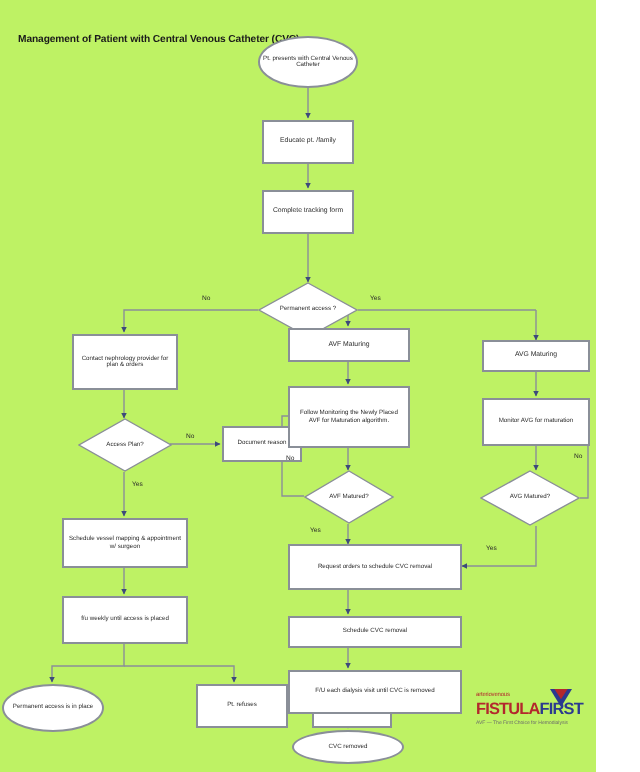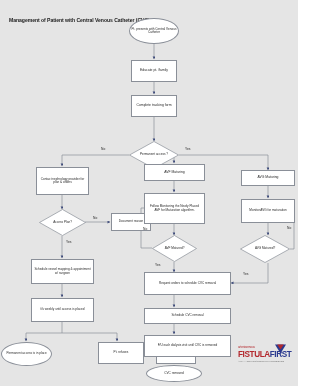--- a/index.html
+++ b/index.html
@@ -7,21 +7,21 @@
     padding: 0;
     background: #ffffff;
   }
   body {
     font-family: "Liberation Sans", sans-serif;
   }
   #page {
     position: relative;
     width: 298px;
     height: 386px;
-    background: #e5e5e5;
+    background: #bef264;
     overflow: hidden;
   }
   svg.canvas {
     position: absolute;
     left: 0;
     top: 0;
     width: 298px;
     height: 386px;
   }
   .node {

